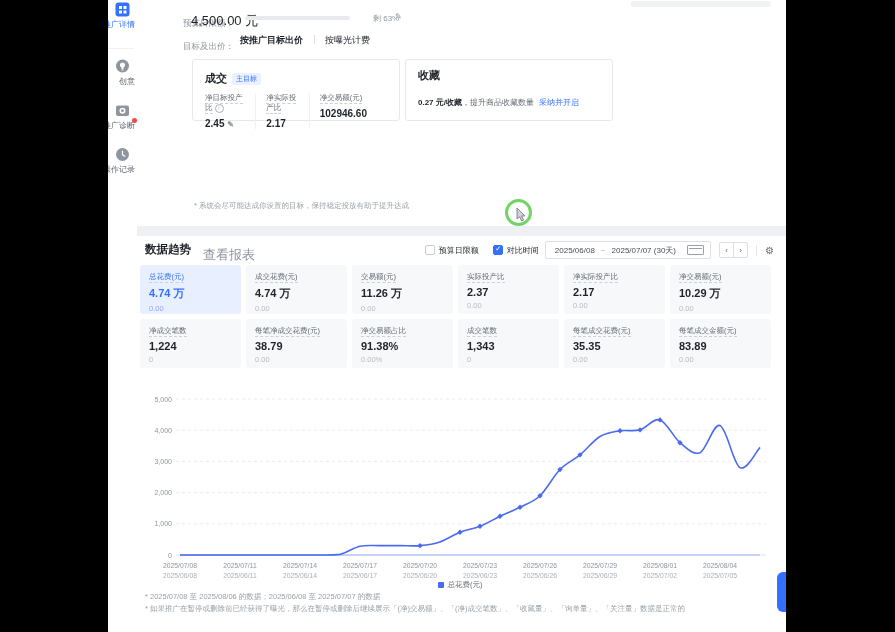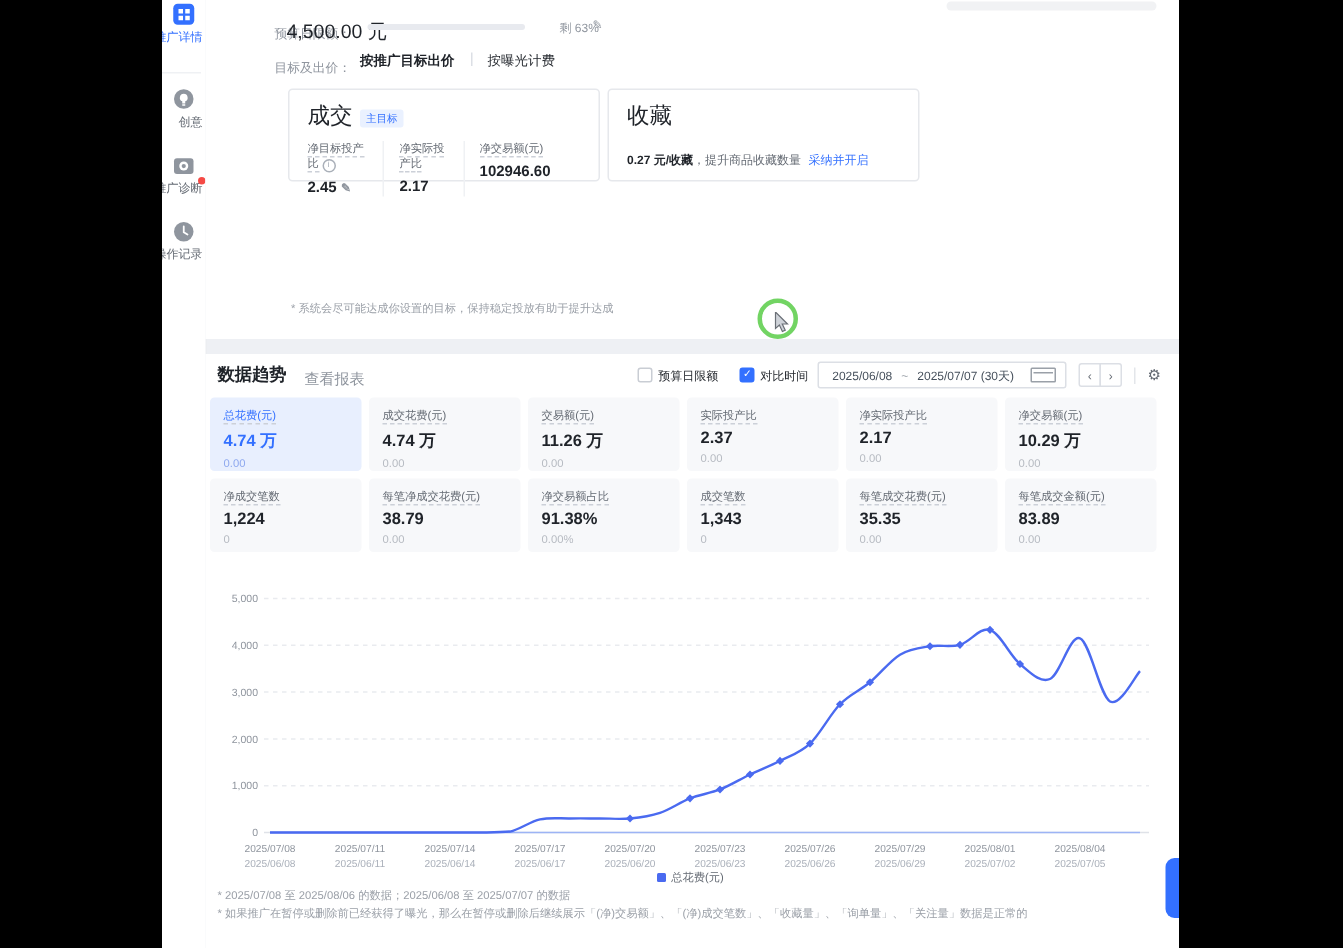--- a/index.html
+++ b/index.html
@@ -33,37 +33,37 @@
   .budget-row .pencil{position:absolute;left:250px;top:0;}
 
   .goal-row{position:absolute;left:8px;top:35px;width:630px;height:14px;}
   .goal-row .tabs{position:absolute;left:95px;top:-1px;font-size:9px;color:#1f2329;}
   .goal-row .tab{cursor:pointer;}
   .goal-row .tab.active{font-weight:bold;}
   .goal-row .tabsep{display:inline-block;width:1px;height:9px;background:#dcdfe5;margin:0 8px;vertical-align:-1px;}
 
   .cards{position:absolute;left:55px;top:59px;display:grid;grid-template-columns:208px 208px;grid-template-rows:62px 70px;gap:5px;}
   .gcard{background:#fff;border:1px solid #e6e8ec;border-radius:3px;box-sizing:border-box;padding:8px 12px;position:relative;}
-  .gcard .t{font-size:15px;font-weight:normal;color:#1f2329;}
+  .gcard .t{font-size:11px;font-weight:bold;color:#1f2329;}
   .badge{display:inline-block;margin-left:5px;font-size:7px;font-weight:normal;color:#3370ff;background:#eaf1ff;border-radius:2px;padding:1px 4px;vertical-align:1px;}
   .gmetrics{display:flex;margin-top:7px;}
   .gm{padding-right:10px;margin-right:10px;border-right:1px solid #eff1f4;}
   .gm:last-child{border-right:none;}
   .gm .ml{font-size:7.5px;color:#646a73;}
   .gm .ml .u{border-bottom:1px dashed #ccd0d8;padding-bottom:1px;}
   .gm .mv{font-size:10px;font-weight:bold;color:#1f2329;margin-top:5px;}
   .info-i{display:inline-block;width:7px;height:7px;border:1px solid #aab0b9;border-radius:50%;font-size:6px;line-height:7px;text-align:center;color:#aab0b9;margin-left:2px;vertical-align:0px;}
   .gdesc{margin-top:14px;font-size:8px;color:#646a73;}
   .gdesc b{color:#1f2329;}
   .linkblue{color:#3370ff;margin-left:5px;cursor:pointer;}
   .goal-note{position:absolute;left:57px;top:201px;font-size:7.5px;color:#9ba0a8;}
 
   
   .trend-title{position:absolute;left:8px;top:6px;font-size:11.5px;font-weight:bold;color:#1f2329;}
-  .report-link{position:absolute;left:66px;top:10px;font-size:10px;color:#8f959e;cursor:pointer;}
+  .report-link{position:absolute;left:66px;top:10px;font-size:13px;color:#8f959e;cursor:pointer;}
   .trend-controls{position:absolute;right:12px;top:5px;display:flex;align-items:center;font-size:8px;color:#1f2329;}
   .cb{width:10px;height:10px;border-radius:2px;border:1px solid #c9cdd4;background:#fff;margin-right:4px;box-sizing:border-box;}
   .cb.checked{background:#3370ff;border-color:#3370ff;position:relative;}
   .cb.checked::after{content:"✓";position:absolute;left:1.5px;top:-1px;color:#fff;font-size:7px;}
   .ctrl-gap{width:14px;}
   .datebox{display:flex;align-items:center;border:1px solid #dcdfe5;border-radius:2px;height:16px;padding:0 6px;margin-left:6px;color:#46505c;}
   .datebox span{padding:0 3px;}
   .cal{width:9px;height:8px;border:1px solid #9aa0a8;border-radius:1px;position:relative;margin-left:8px;}
   .cal::after{content:"";position:absolute;left:1px;right:1px;top:1.5px;border-top:1px solid #9aa0a8;}
   .navbtns{display:flex;margin-left:8px;}

